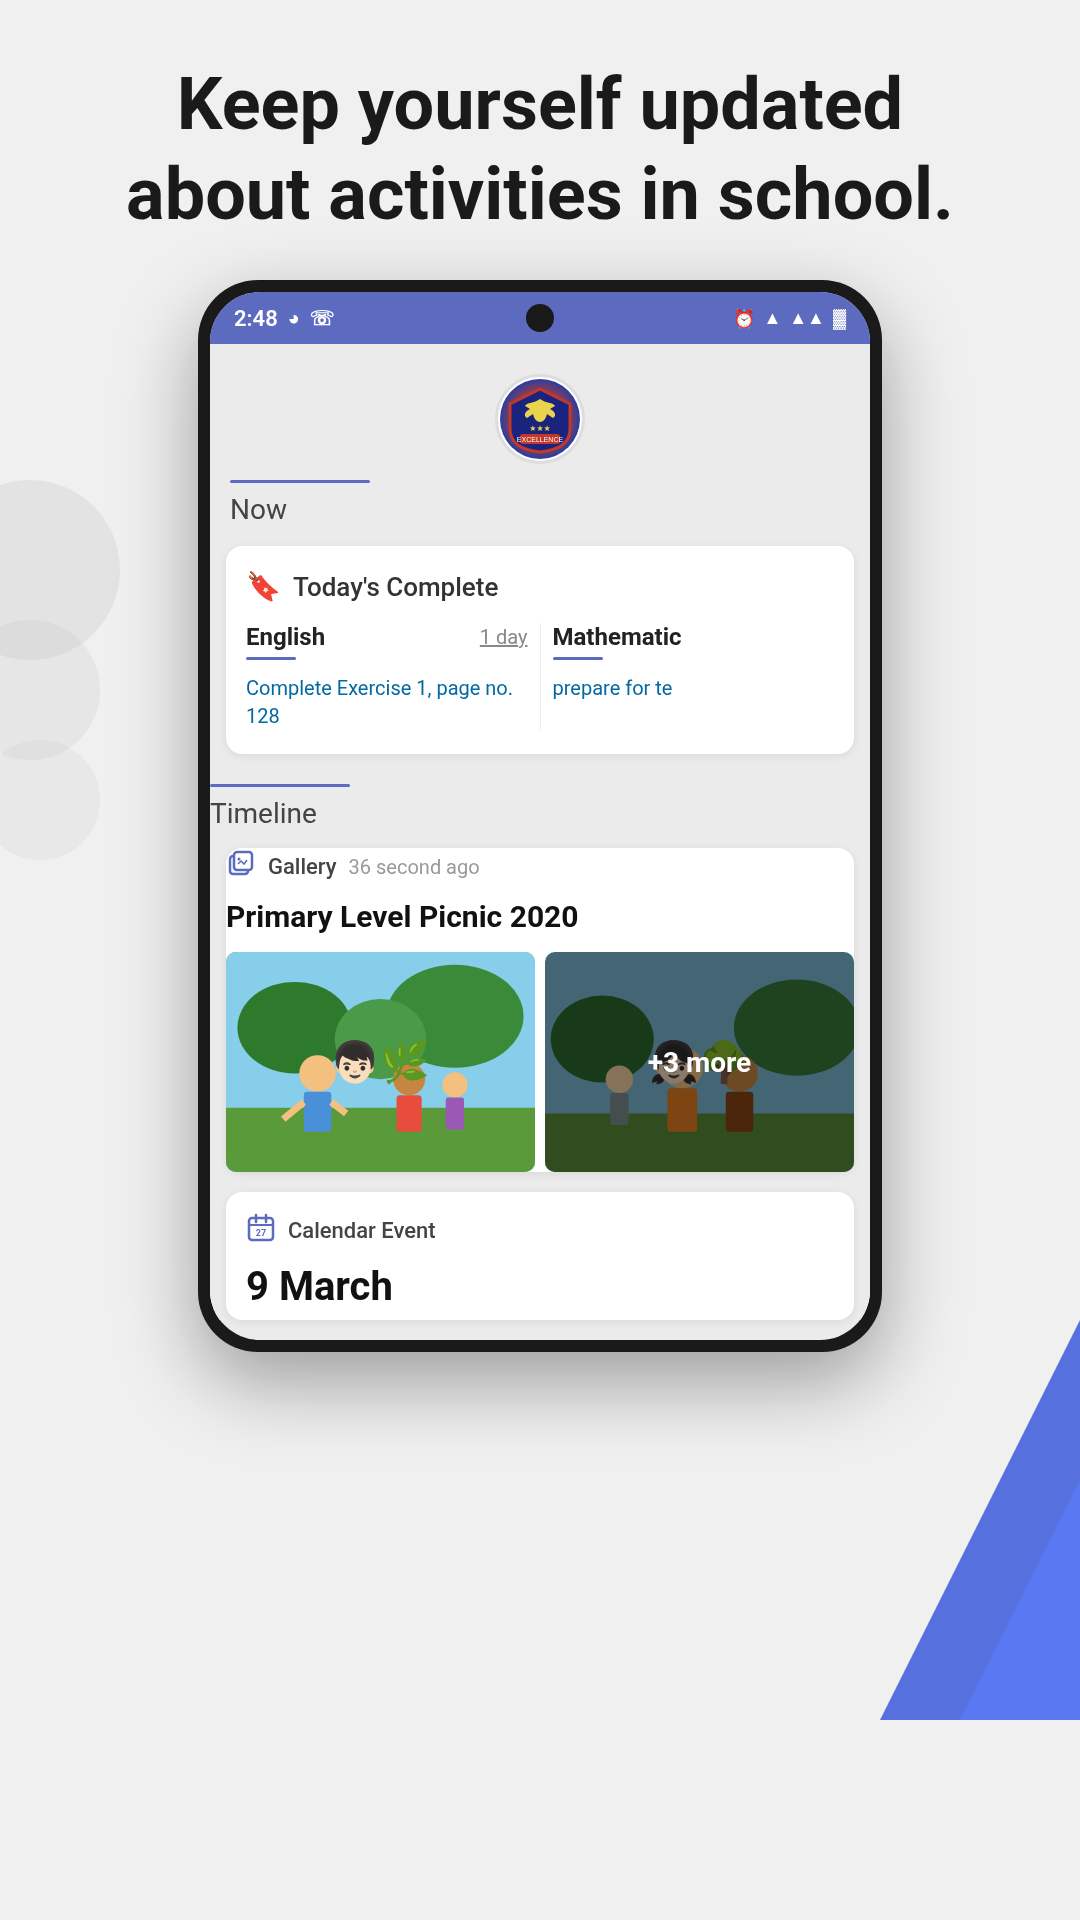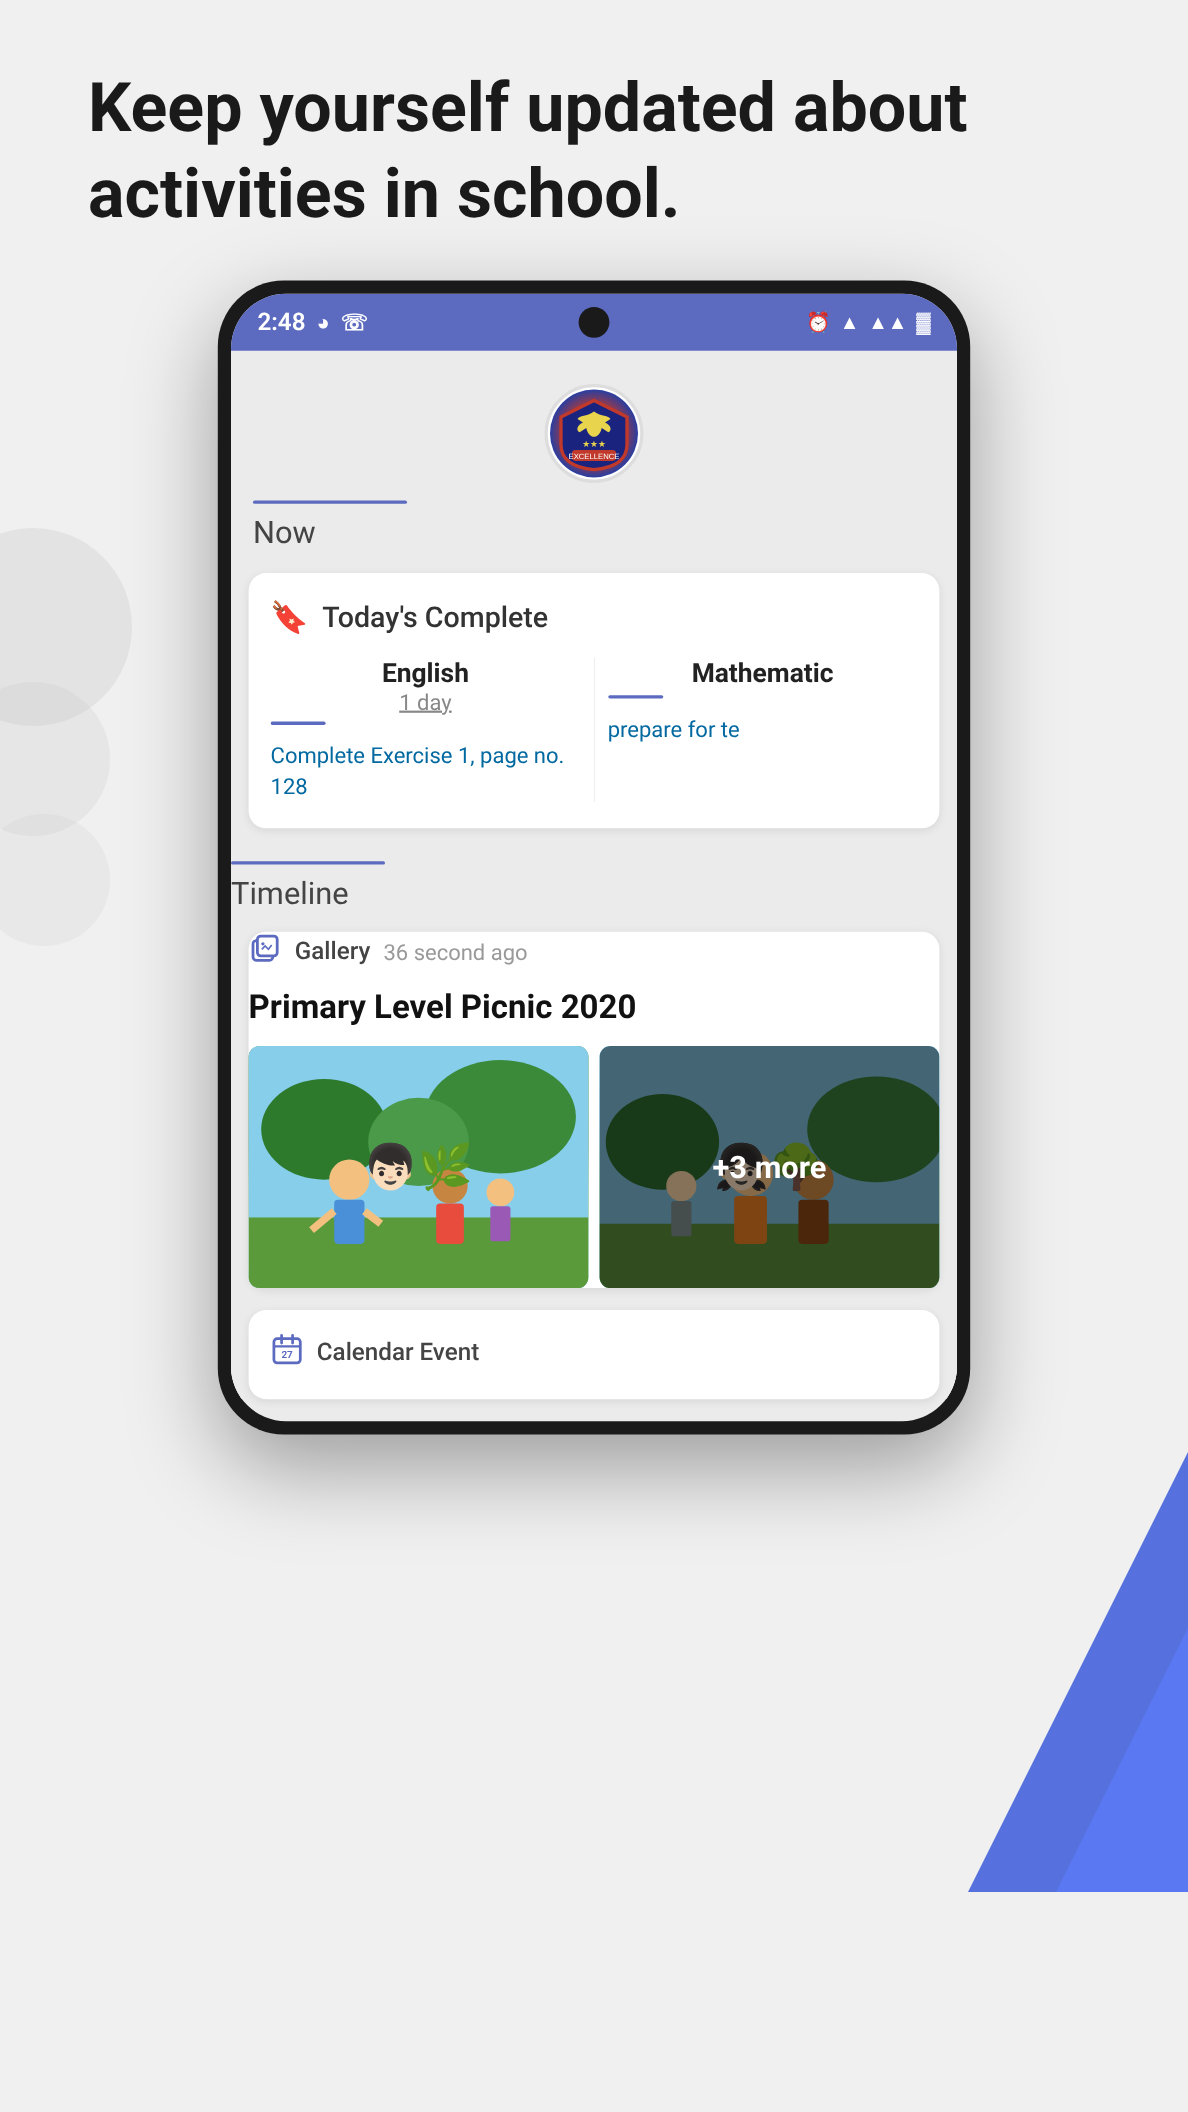--- a/index.html
+++ b/index.html
@@ -57,23 +57,23 @@
       bottom: 200px;
       width: 0;
       height: 0;
       border-left: 120px solid transparent;
       border-bottom: 240px solid #5c7cfa;
       opacity: 0.7;
     }
 
     
     .page-headline {
-      text-align: left;
+      text-align: center;
       padding: 60px 80px 40px;
-      font-size: 62px;
+      font-size: 72px;
       font-weight: 700;
       color: #1a1a1a;
       line-height: 1.25;
     }
 
     
     .phone-wrapper {
       display: flex;
       justify-content: center;
       padding: 0 60px;
@@ -226,21 +226,20 @@
     .subject-col:last-child {
       border-right: none;
       padding-right: 0;
       padding-left: 12px;
     }
     .subject-name-row {
       display: flex;
       justify-content: space-between;
       align-items: center;
       margin-bottom: 6px;
-      flex-direction: column;
     }
     .subject-name {
       font-size: 24px;
       font-weight: 700;
       color: #222;
     }
     .subject-days {
       font-size: 20px;
       color: #888;
       text-decoration: underline;
@@ -540,19 +539,20 @@
                 <svg width="30" height="30" viewBox="0 0 30 30" fill="none">
                   <rect x="3" y="6" width="24" height="22" rx="3" stroke="#5c6bc0" stroke-width="2.5" fill="white"></rect>
                   <line x1="3" y1="13" x2="27" y2="13" stroke="#5c6bc0" stroke-width="2"></line>
                   <line x1="10" y1="3" x2="10" y2="10" stroke="#5c6bc0" stroke-width="2.5" stroke-linecap="round"></line>
                   <line x1="20" y1="3" x2="20" y2="10" stroke="#5c6bc0" stroke-width="2.5" stroke-linecap="round"></line>
                   <text x="15" y="24" text-anchor="middle" fill="#5c6bc0" font-size="9" font-weight="bold">27</text>
                 </svg>
               </span>
               <span class="card-meta-type">Calendar Event</span>
             </div>
+            <div class="cal-date">9 March</div>
           </div>
 
         </div>
       </div>
     </div>
   </div>
 </div>
 
 </body></html>

